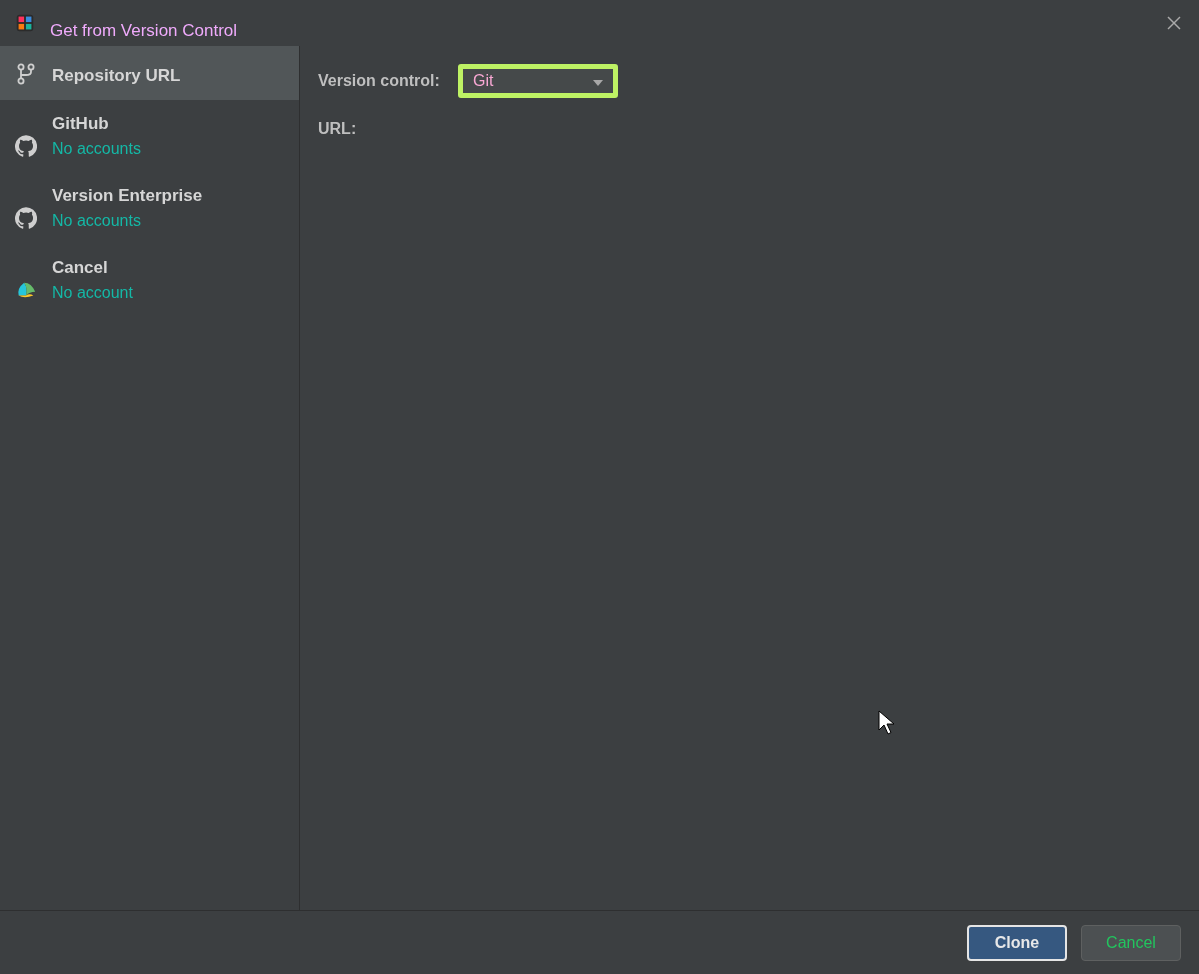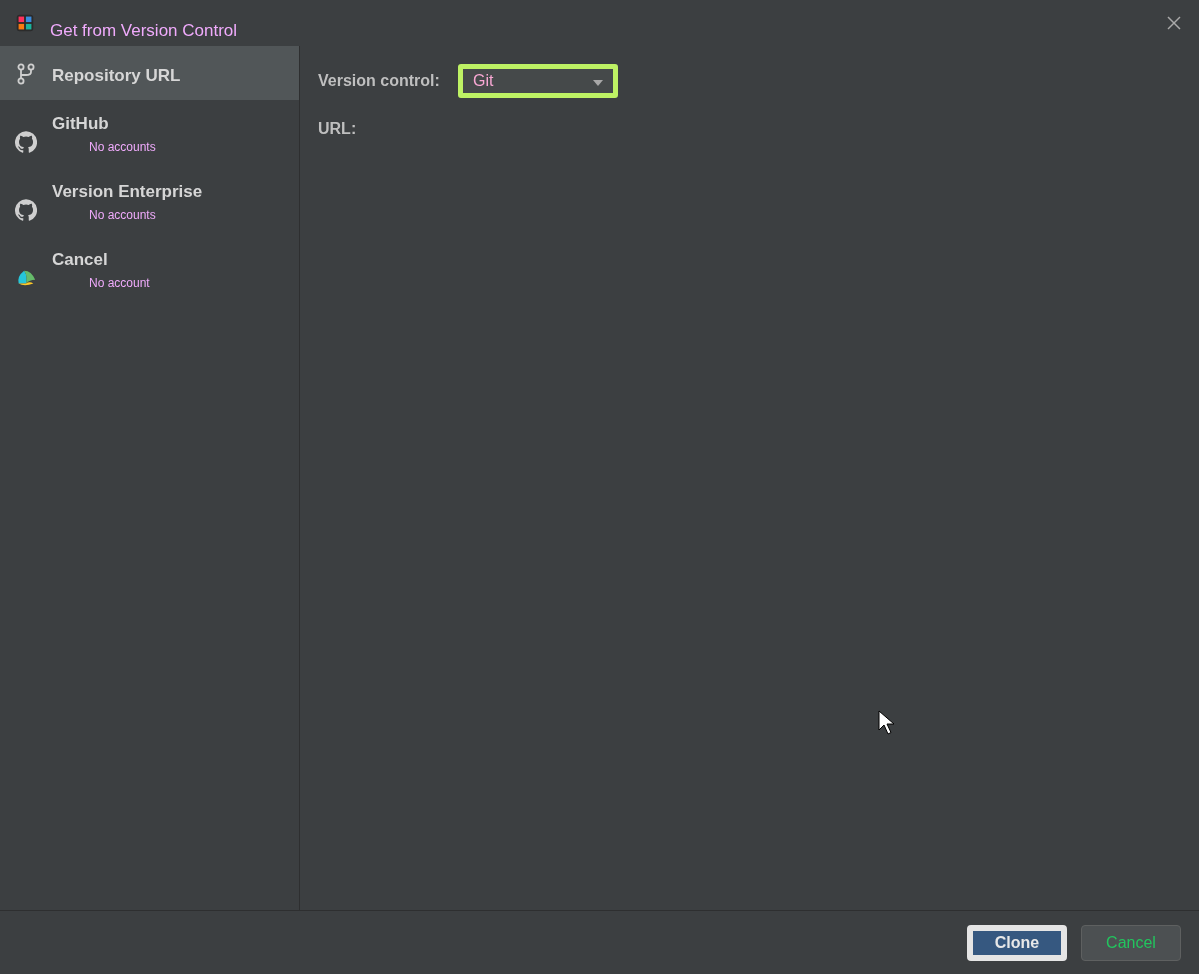--- a/index.html
+++ b/index.html
@@ -108,24 +108,23 @@
   .sidebar-item .sb-text {
     display: flex;
     flex-direction: column;
   }
   .sidebar-item .sb-title {
     font-size: 17px;
     color: #d6d6d6;
     font-weight: 600;
   }
   .sidebar-item .sb-sub {
-    font-size: 12px;
-    color: #f0abfc;
+    font-size: 16px;
+    color: #14b8a6;
     margin-top: 6px;
-    margin-left: 37px;
   }
   
   .main {
     flex: 1;
     padding: 18px 18px 0 18px;
     display: flex;
     flex-direction: column;
   }
   .form-row {
     display: flex;
@@ -225,21 +224,21 @@
     cursor: pointer;
     display: flex;
     align-items: center;
     justify-content: center;
     border: 1px solid #5e6060;
     background: #4c5052;
     color: #22c55e;
   }
   .btn.primary {
     background: #365880;
-    border: 6px solid #e5e5e5;
+    border: 2px solid #e5e5e5;
     color: #e8e8e8;
     font-weight: 600;
   }
   
   .cursor {
     position: absolute;
     left: 878px;
     top: 710px;
     pointer-events: none;
   }

